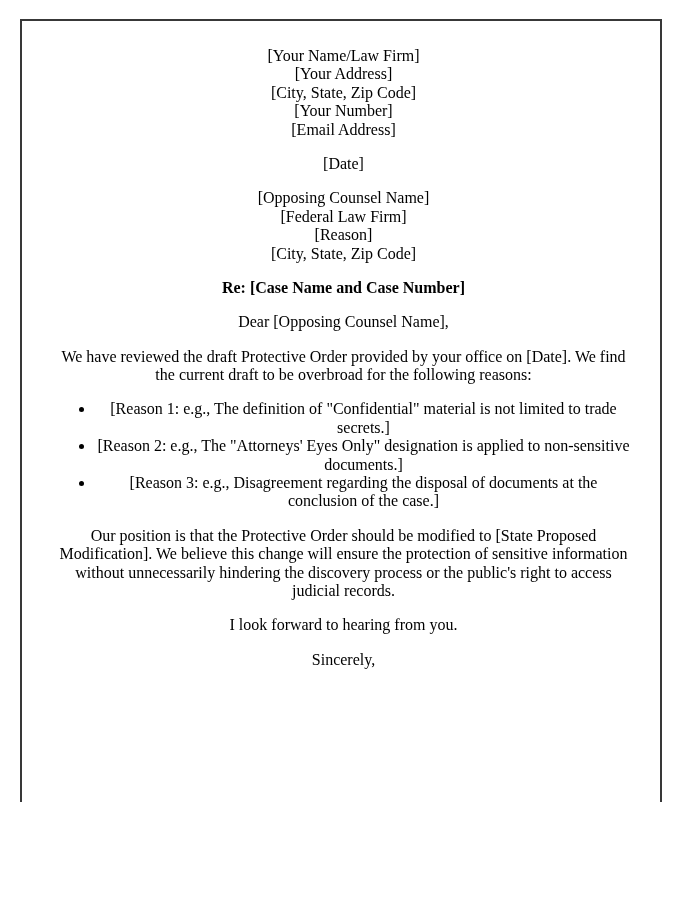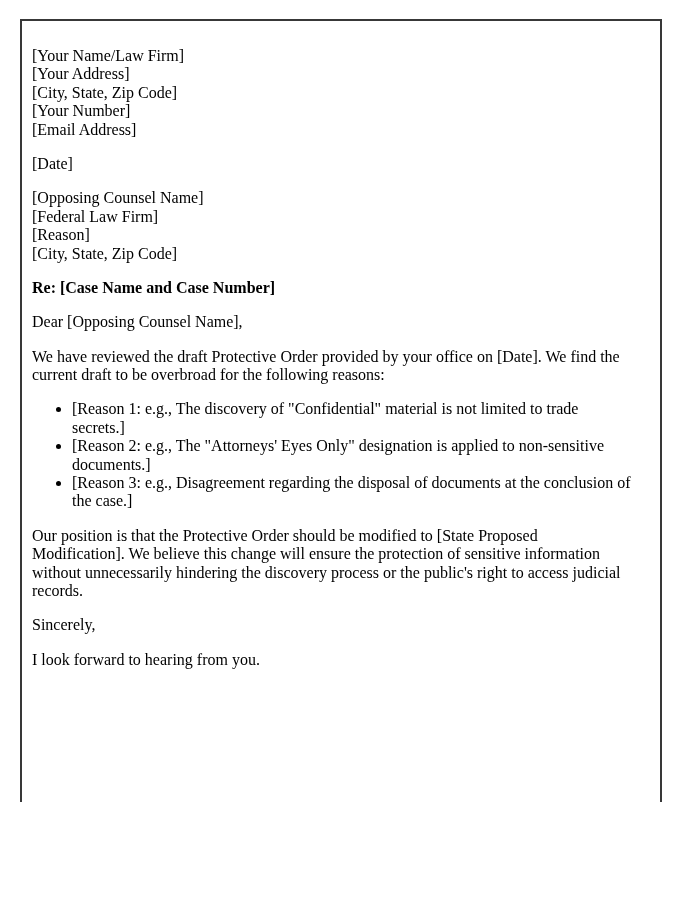--- a/index.html
+++ b/index.html
@@ -16,25 +16,26 @@
   }
   .letter-frame {
     box-sizing: border-box;
     position: absolute;
     left: 20px;
     top: 19px;
     width: 642px;
     height: 783px;
     border: 2px solid #383838;
     border-bottom: none;
-    padding: 10px 28px 0 10px;
+    padding: 10px 28px 0 33px;
     overflow: hidden;
     background: #ffffff;
     font-size: 16px;
     line-height: 1.15;
+    text-align: center;
   }
   .block {
     margin: 16px 0;
   }
   .letter-frame ul {
     margin: 16px 0;
     padding-left: 40px;
   }
   .letter-frame li {
     margin: 0;
@@ -70,25 +71,25 @@
   </div>
 
   <div class="block subject">Re: [Case Name and Case Number]</div>
 
   <div class="block">Dear [Opposing Counsel Name],</div>
 
 
   <div class="block">We have reviewed the draft Protective Order provided by your office on [Date]. We find the current draft to be overbroad for the following reasons:</div>
 
   <ul>
-    <li>[Reason 1: e.g., The discovery of "Confidential" material is not limited to trade secrets.]</li>
+    <li>[Reason 1: e.g., The definition of "Confidential" material is not limited to trade secrets.]</li>
     <li>[Reason 2: e.g., The "Attorneys' Eyes Only" designation is applied to non-sensitive documents.]</li>
     <li>[Reason 3: e.g., Disagreement regarding the disposal of documents at the conclusion of the case.]</li>
   </ul>
 
   <div class="block">Our position is that the Protective Order should be modified to [State Proposed Modification]. We believe this change will ensure the protection of sensitive information without unnecessarily hindering the discovery process or the public's right to access judicial records.</div>
 
 
+  <div class="block">I look forward to hearing from you.</div>
+
   <div class="block">Sincerely,</div>
-
-  <div class="block">I look forward to hearing from you.</div>
 
 </div>
 
 </body></html>

